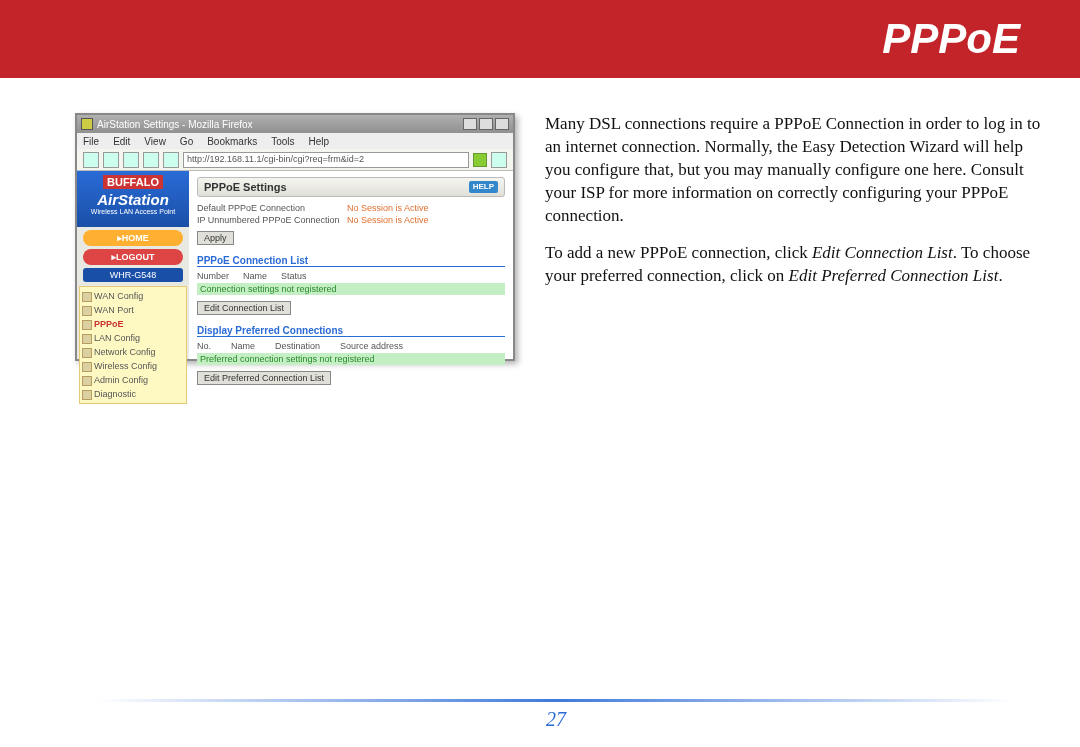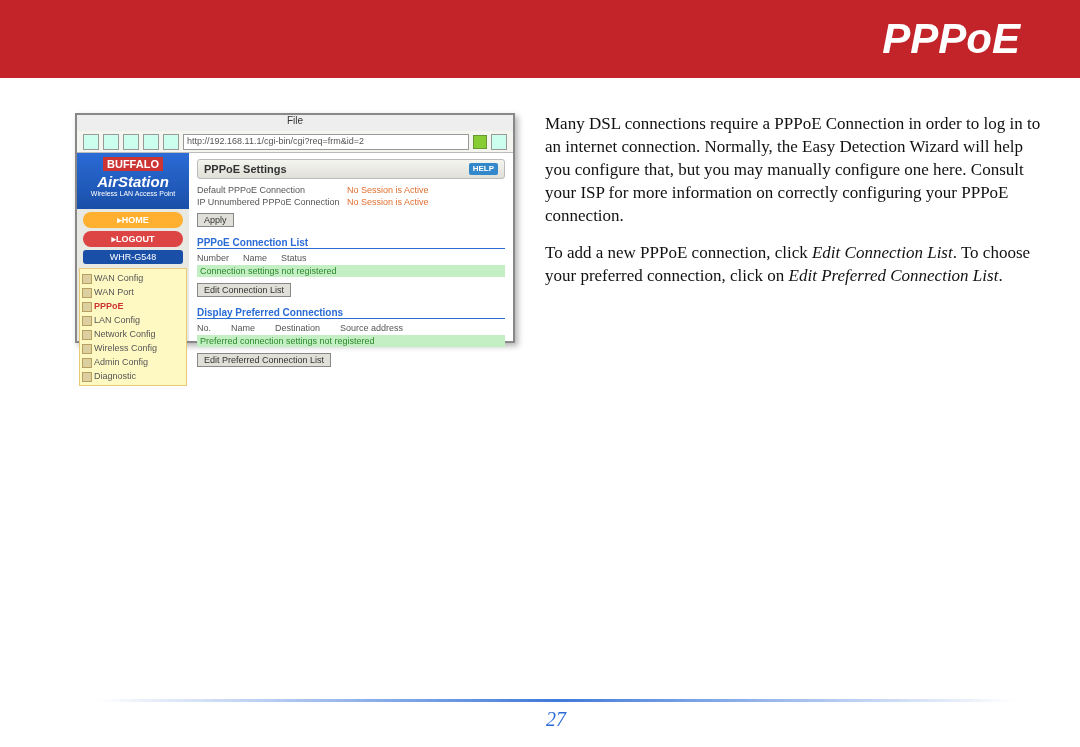--- a/index.html
+++ b/index.html
@@ -46,21 +46,21 @@
     background: linear-gradient(#b0b0b0,#909090);
     color: #fff;
     display: flex;
     align-items: center;
     padding: 0 4px;
     font-size: 10px;
   }
   .titlebar .ticon { width:12px;height:12px;background:#cc4;border:1px solid #555;margin-right:4px;}
   .winbtns { margin-left:auto; display:flex; gap:2px;}
   .winbtns span { width:14px;height:12px;background:#ddd;border:1px solid #666;}
-  .menubar { height:16px;background:#eee;display:flex;gap:14px;align-items:center;padding:0 6px;font-size:10px;flex-direction:column;}
+  .menubar { height:16px;background:#eee;display:flex;gap:14px;align-items:center;padding:8px 6px;font-size:10px;}
   .menubar span { text-decoration: underline; text-decoration-color: transparent; }
   .toolbar { height:22px;background:#f5f5f0;display:flex;align-items:center;gap:4px;padding:0 6px;border-bottom:1px solid #bbb;}
   .toolbar .navico{width:16px;height:16px;border:1px solid #999;background:#cfe;}
   .addr { flex:1;height:16px;background:#fff;border:1px solid #999;font-size:9px;padding:1px 3px;color:#555;white-space:nowrap;overflow:hidden;}
   .toolbar .goico{width:14px;height:14px;background:#8c3;border:1px solid #693;}
   .body2 { display:flex; height:188px;}
   .sidebar { width:112px;}
   .brand { height:56px;background:linear-gradient(#2a6bd6,#1a4fa8);color:#fff;text-align:center;padding:4px 0;}
   .brand .buf{font-weight:bold;font-size:11px;background:#c33;padding:1px 4px;display:inline-block;}
   .brand .air{font-size:15px;font-weight:bold;font-style:italic;margin-top:2px;}
@@ -96,20 +96,29 @@
 </head>
 <body>
 
 <div class="red-bar">
   <div class="page-title">PPPoE</div>
 </div>
 
 <div class="content-row">
 
   <div class="shot">
+    <div class="titlebar">
+      <span class="ticon"></span>
+      <span>AirStation Settings - Mozilla Firefox</span>
+      <div class="winbtns">
+        <span></span>
+        <span></span>
+        <span></span>
+      </div>
+    </div>
     <div class="menubar">
       <span>File</span>
       <span>Edit</span>
       <span>View</span>
       <span>Go</span>
       <span>Bookmarks</span>
       <span>Tools</span>
       <span>Help</span>
     </div>
     <div class="toolbar">

